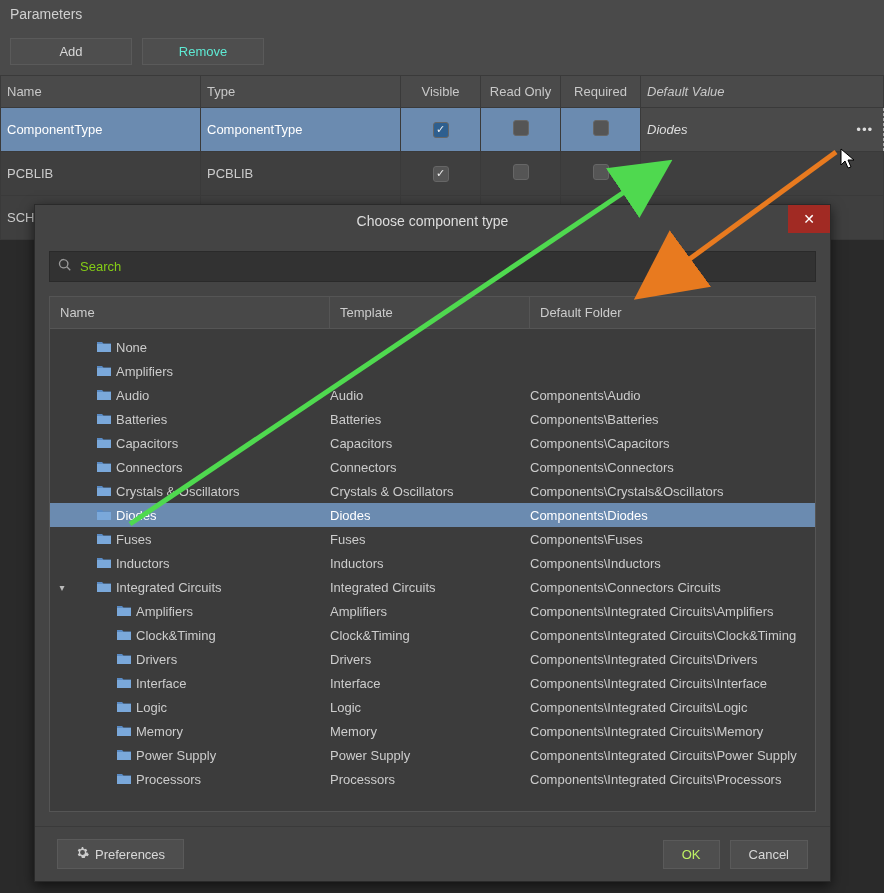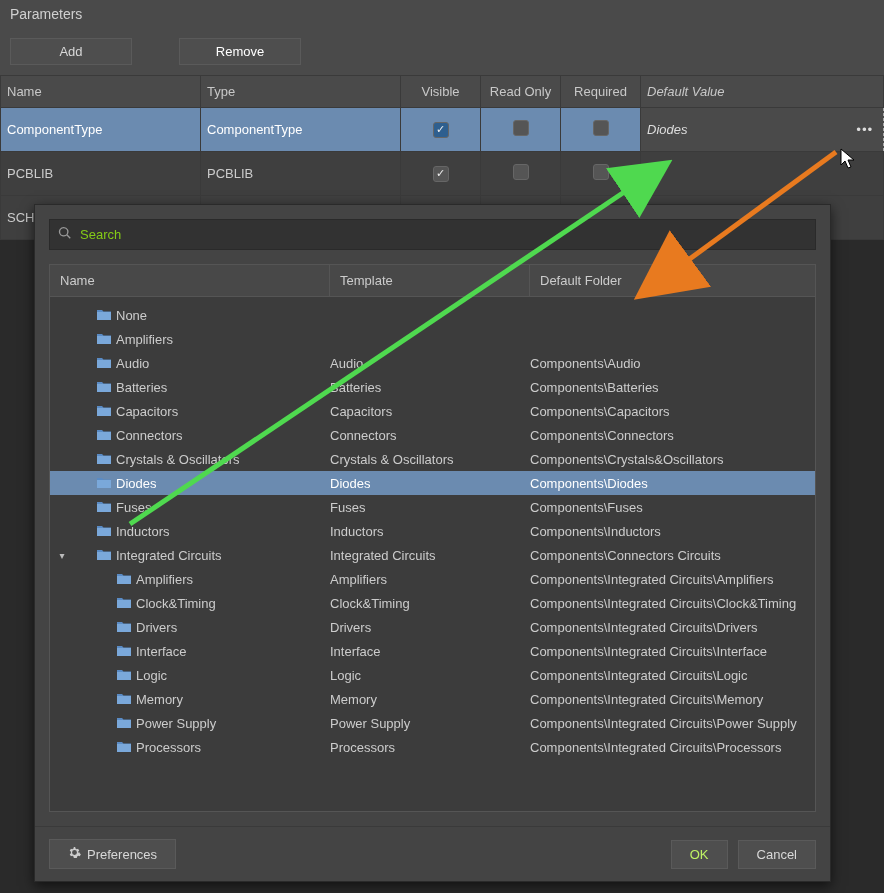--- a/index.html
+++ b/index.html
@@ -3,21 +3,21 @@
 <meta charset="utf-8">
 <style>
 * { box-sizing: border-box; margin: 0; padding: 0; font-family: "Segoe UI", Arial, sans-serif; }
 body { background: #2a2a2a; width: 884px; height: 893px; position: relative; overflow: hidden; color: #cccccc; font-size: 13px; }
 
 
 .params-panel { background: #4a4a4a; }
 .panel-header { background: #4a4a4a; padding: 6px 10px; color: #d0d0d0; font-size: 14px; }
 .param-toolbar { padding: 10px; display: flex; gap: 10px; background: #4a4a4a; }
 .btn { background: #4e4e4e; border: 1px solid #5a5a5a; color: #d8d8d8; padding: 5px 15px; width: 122px; text-align: center; cursor: pointer; font-size: 13px; }
-.btn.disabled { color: #ffffff; margin-left: 37px; }
+.btn.disabled { color: #5eead4; }
 .param-table { width: 100%; border-collapse: collapse; }
 .param-table th { background: #4a4a4a; color: #c8c8c8; font-weight: normal; padding: 8px 6px; border: 1px solid #3a3a3a; font-size: 13px; }
 .param-table td { background: #3f3f3f; padding: 12px 6px; border: 1px solid #3a3a3a; color: #cccccc; }
 .param-table tr.selected td { background: #6b8bb0; color: #fff; }
 .param-table tr.selected td.dv { background: #4a4a4a; color: #ddd; border: 1px dashed #aaa; }
 .col-name { width: 200px; text-align: left; padding-left: 10px; }
 .col-type { width: 200px; text-align: left; }
 .col-vis, .col-ro, .col-req { width: 80px; text-align: center; }
 .col-dv { text-align: left; padding-left: 10px; font-style: italic; }
 .chk { display: inline-block; width: 16px; height: 16px; border-radius: 3px; background: #555; border: 1px solid #666; text-align: center; line-height: 13px; color: #eee; font-size: 11px; }
@@ -41,21 +41,21 @@
 .tree-row { display: flex; align-items: center; height: 24px; padding: 0 6px; color: #ccc; }
 .tree-row.selected { background: #6b8bb0; color: #fff; }
 .c-name { width: 274px; display: flex; align-items: center; gap: 4px; overflow: hidden; white-space: nowrap; }
 .c-tpl { width: 200px; white-space: nowrap; overflow: hidden; }
 .c-fld { flex: 1; white-space: nowrap; overflow: hidden; text-overflow: ellipsis; }
 .expander { width: 12px; text-align: center; color: #bbb; font-size: 10px; }
 .pad { display: inline-block; }
 .ficon { width: 16px; height: 14px; display: inline-flex; align-items: center; justify-content: center; }
 .ficon svg { width: 16px; height: 14px; }
 
-.dlg-footer { padding: 12px 14px; display: flex; align-items: center; gap: 10px; border-top: 1px solid #3a3a3a; }
+.dlg-footer { padding: 12px 22px; display: flex; align-items: center; gap: 10px; border-top: 1px solid #3a3a3a; }
 .dlg-footer .spacer { flex: 1; }
 .fbtn { background: #4e4e4e; border: 1px solid #5a5a5a; color: #d8d8d8; padding: 6px 18px; cursor: pointer; font-size: 13px; display: flex; align-items: center; gap: 6px; }
 .fbtn.disabled { color: #bef264; }
 .gear { width: 13px; height: 13px; fill: #ccc; }
 
 
 .arrow-layer { position: absolute; left: 0; top: 0; width: 884px; height: 893px; pointer-events: none; }
 
 .cursor { position: absolute; left: 840px; top: 148px; pointer-events: none; }
 </style>
@@ -102,20 +102,26 @@
           <td class="col-vis"><span class="chk"></span></td>
           <td class="col-ro"><span class="chk"></span></td>
           <td class="col-req"><span class="chk"></span></td>
           <td class="col-dv"></td>
         </tr>
       </tbody>
   </table>
 </div>
 
 <div class="dialog">
+  <div class="dlg-title">
+    <span>Choose component type</span>
+    <div class="dlg-close">
+      <span>✕</span>
+    </div>
+  </div>
   <div class="dlg-body">
     <div class="search-row">
       <span>
         <svg viewBox="0 0 16 16">
             <path d="M6.5 1a5.5 5.5 0 014.38 8.82l3.65 3.65-1.06 1.06-3.65-3.65A5.5 5.5 0 116.5 1zm0 1.5a4 4 0 100 8 4 4 0 000-8z"></path>
           </svg>
       </span>
       <span>Search</span>
     </div>
     <div class="tree-wrap">

